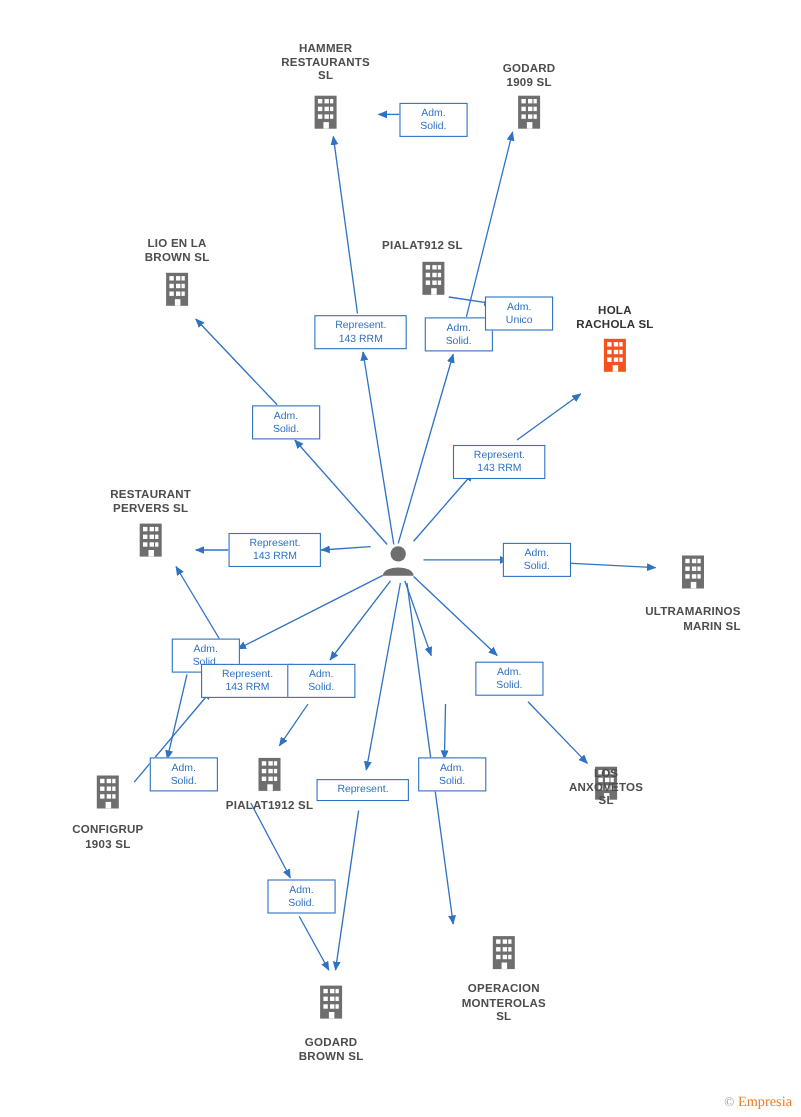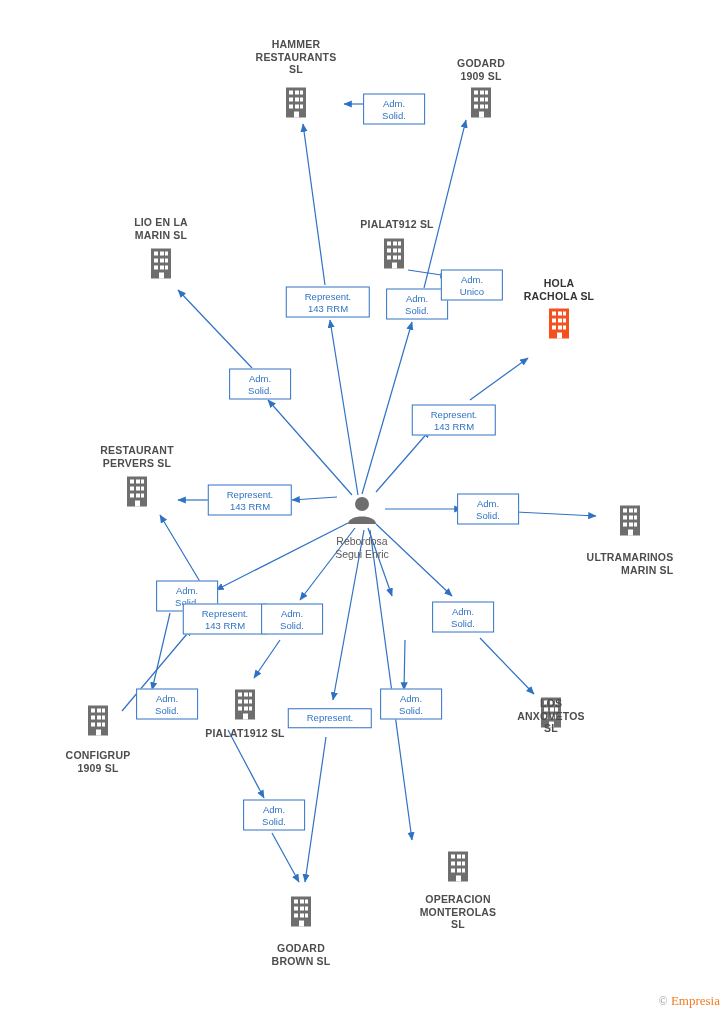--- a/index.html
+++ b/index.html
@@ -192,21 +192,21 @@
             <rect x="8" y="19" width="4" height="4"></rect>
             <rect x="14" y="19" width="4" height="4"></rect>
             <rect x="19" y="19" width="3" height="4"></rect>
             <rect x="13" y="26" width="5" height="6"></rect>
           </g>
         </svg>
     </span>
   </div>
   <div class="node" style="left:161px; top:228px;">
     <div class="label">LIO EN LA
-MARIN  SL</div>
+BROWN  SL</div>
   </div>
 
   <div class="node" style="left:394px; top:255px;">
     <span class="glyph">
       <svg width="30" height="34" viewBox="0 0 30 34">
           <rect x="5" y="2" width="20" height="30" fill="#6e6e6e"></rect>
           <g fill="#ffffff">
             <rect x="8" y="5" width="4" height="4"></rect>
             <rect x="14" y="5" width="4" height="4"></rect>
             <rect x="19" y="5" width="3" height="4"></rect>
@@ -214,21 +214,21 @@
             <rect x="14" y="12" width="4" height="4"></rect>
             <rect x="19" y="12" width="3" height="4"></rect>
             <rect x="8" y="19" width="4" height="4"></rect>
             <rect x="14" y="19" width="4" height="4"></rect>
             <rect x="19" y="19" width="3" height="4"></rect>
             <rect x="13" y="26" width="5" height="6"></rect>
           </g>
         </svg>
     </span>
   </div>
-  <div class="node" style="left:397px; top:224px;">
+  <div class="node" style="left:384px; top:224px;">
     <div class="label">PIALAT912  SL</div>
   </div>
 
   <div class="node" style="left:559px; top:325px;">
     <span class="glyph">
       <svg width="30" height="34" viewBox="0 0 30 34">
           <rect x="5" y="2" width="20" height="30" fill="#f4511e"></rect>
           <g fill="#ffffff">
             <rect x="8" y="5" width="4" height="4"></rect>
             <rect x="14" y="5" width="4" height="4"></rect>
@@ -311,21 +311,21 @@
             <rect x="8" y="19" width="4" height="4"></rect>
             <rect x="14" y="19" width="4" height="4"></rect>
             <rect x="19" y="19" width="3" height="4"></rect>
             <rect x="13" y="26" width="5" height="6"></rect>
           </g>
         </svg>
     </span>
   </div>
   <div class="node" style="left:98px; top:761px;">
     <div class="label">CONFIGRUP
-1909  SL</div>
+1903  SL</div>
   </div>
 
   <div class="node" style="left:245px; top:706px;">
     <span class="glyph">
       <svg width="30" height="34" viewBox="0 0 30 34">
           <rect x="5" y="2" width="20" height="30" fill="#6e6e6e"></rect>
           <g fill="#ffffff">
             <rect x="8" y="5" width="4" height="4"></rect>
             <rect x="14" y="5" width="4" height="4"></rect>
             <rect x="19" y="5" width="3" height="4"></rect>
@@ -418,24 +418,20 @@
 BROWN  SL</div>
   </div>
 
   <div class="person" style="left:362px; top:513px;">
     <span class="glyph">
       <svg width="34" height="30" viewBox="0 0 34 30">
           <circle cx="17" cy="8" r="7" fill="#6e6e6e"></circle>
           <path d="M3,28 C3,18 31,18 31,28 z" fill="#6e6e6e"></path>
         </svg>
     </span>
-  </div>
-  <div class="person" style="left:362px; top:548px; width:120px;">
-    <div class="pname">Rebordosa
-Segui Enric</div>
   </div>
 
   <div class="edge-label" style="left:394px; top:109px;">Adm.
 Solid.</div>
   <div class="edge-label" style="left:328px; top:302px;">Represent.
 143 RRM</div>
   <div class="edge-label" style="left:417px; top:304px;">Adm.
 Solid.</div>
   <div class="edge-label" style="left:472px; top:285px;">Adm.
 Unico</div>

